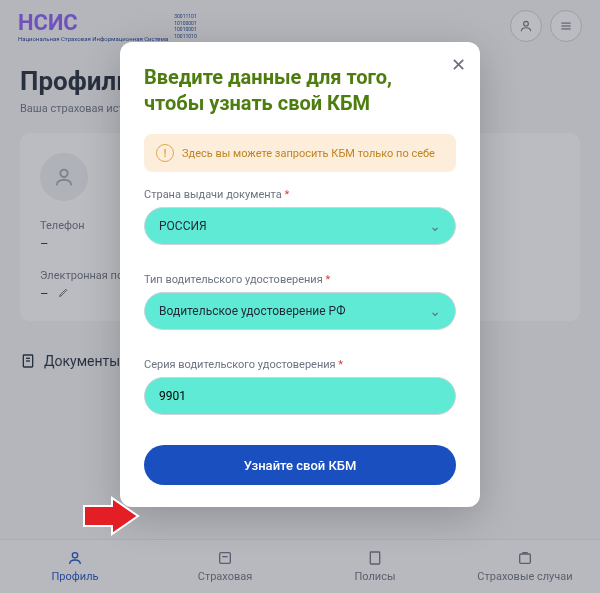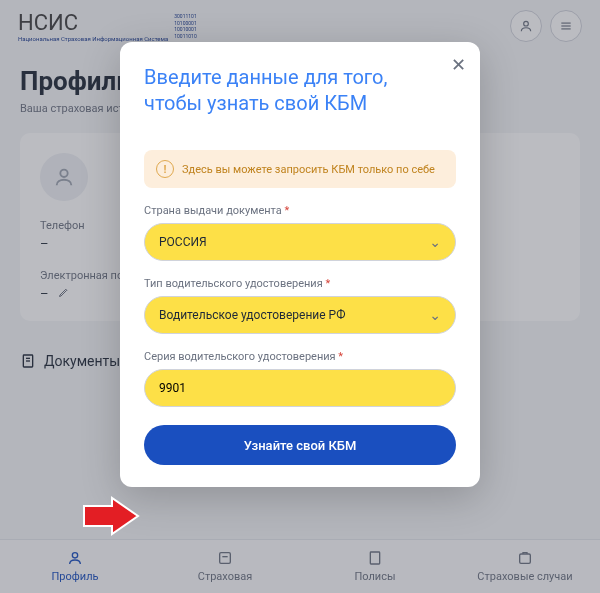--- a/index.html
+++ b/index.html
@@ -1,46 +1,46 @@
 <!DOCTYPE html>
 <html><head>
 <meta charset="utf-8">
 <style>
 *{box-sizing:border-box;margin:0;padding:0;font-family:-apple-system,BlinkMacSystemFont,"Segoe UI",Roboto,Arial,sans-serif}
 body{width:600px;height:593px;overflow:hidden;background:#f5f6f8;position:relative}
 .top-bar{display:flex;justify-content:space-between;align-items:center;padding:10px 18px}
 .logo{display:flex;align-items:center;gap:6px}
-.logo-text{font-size:22px;font-weight:400;color:#404040}
+.logo-text{font-size:22px;font-weight:700;color:#8b5cf6}
 .logo-small{font-size:5px;line-height:1.3;color:#1a3b8f}
 .logo-sub{font-size:6px;color:#1a3b8f}
 .top-right{display:flex;gap:8px}
 .circle-btn{width:32px;height:32px;border-radius:50%;border:1px solid #d0d3db;background:#fff;display:flex;align-items:center;justify-content:center;color:#6b7280}
 .page-title{font-size:26px;font-weight:700;color:#1f2937;padding:14px 20px 6px}
 .page-sub{font-size:11px;color:#6b7280;padding:0 20px}
 .card{margin:18px 20px;background:#fff;border-radius:10px;padding:20px}
 .avatar{width:48px;height:48px;border-radius:50%;background:#eef0f4;display:flex;align-items:center;justify-content:center;color:#9ca3af}
 .field-row{margin-top:18px}
 .field-label{font-size:11px;color:#6b7280;margin-bottom:4px}
 .field-val{font-size:13px;color:#1f2937}
 .edit-icon{color:#6b7280;margin-left:6px}
 .docs-row{display:flex;align-items:center;gap:8px;padding:14px 20px;font-size:14px;color:#1f2937}
 .bottom-tabs{position:absolute;bottom:0;left:0;right:0;display:flex;border-top:1px solid #e4e6ec;background:#fafbfc}
 .tab{flex:1;text-align:center;padding:10px 4px;font-size:11px;color:#6b7280}
 .tab.active{color:#1a4fbf}
 .tab-icon{display:block;margin:0 auto 4px}
 .overlay{position:absolute;inset:0;background:rgba(60,64,78,.35)}
 .modal{position:absolute;left:120px;top:42px;width:360px;background:#fff;border-radius:12px;padding:22px 24px 22px;box-shadow:0 10px 40px rgba(0,0,0,.2)}
 .modal-close{position:absolute;right:14px;top:12px;font-size:18px;color:#6b7280;cursor:pointer}
-.modal-title{font-size:20px;font-weight:400;color:#3b82f6;line-height:1.3;margin-bottom:34px;padding-right:20px}
+.modal-title{font-size:20px;font-weight:700;color:#4d7c0f;line-height:1.3;margin-bottom:18px;padding-right:20px}
 .alert{display:flex;align-items:center;gap:8px;padding:10px 12px;border-radius:8px;background:#fdeedc;font-size:11px;color:#c0831e;margin-bottom:16px}
 .alert-icon{width:18px;height:18px;border-radius:50%;border:1.5px solid #e0a94f;display:flex;align-items:center;justify-content:center;color:#e0a94f;font-size:11px;font-weight:700;flex-shrink:0}
-.form-group{margin-bottom:16px}
+.form-group{margin-bottom:28px}
 .form-label{font-size:11px;color:#6b7280;margin-bottom:6px;display:block}
 .req{color:#d6463c}
-.select,.input{width:100%;height:38px;border:1px solid #d0d3db;border-radius:20px;padding:0 14px;font-size:12px;color:#1f2937;background:#fde047;display:flex;align-items:center;justify-content:space-between}
+.select,.input{width:100%;height:38px;border:1px solid #d0d3db;border-radius:20px;padding:0 14px;font-size:12px;color:#1f2937;background:#5eead4;display:flex;align-items:center;justify-content:space-between}
 .select{cursor:pointer}
 .chev{color:#6b7280;font-size:14px}
 .input.focused{border-color:#1a4fbf}
 input.plain{border:none;outline:none;width:100%;font-size:12px;background:transparent}
 .submit-btn{width:100%;height:40px;border:none;border-radius:20px;background:#1a4fbf;color:#fff;font-size:13px;font-weight:500;cursor:pointer;margin-top:2px}
 .arrow{position:absolute;left:82px;top:496px;z-index:10}
 .watermark{position:absolute;left:180px;top:140px;width:260px;height:320px;opacity:.1;pointer-events:none}
 </style>
 </head>
 <body>

